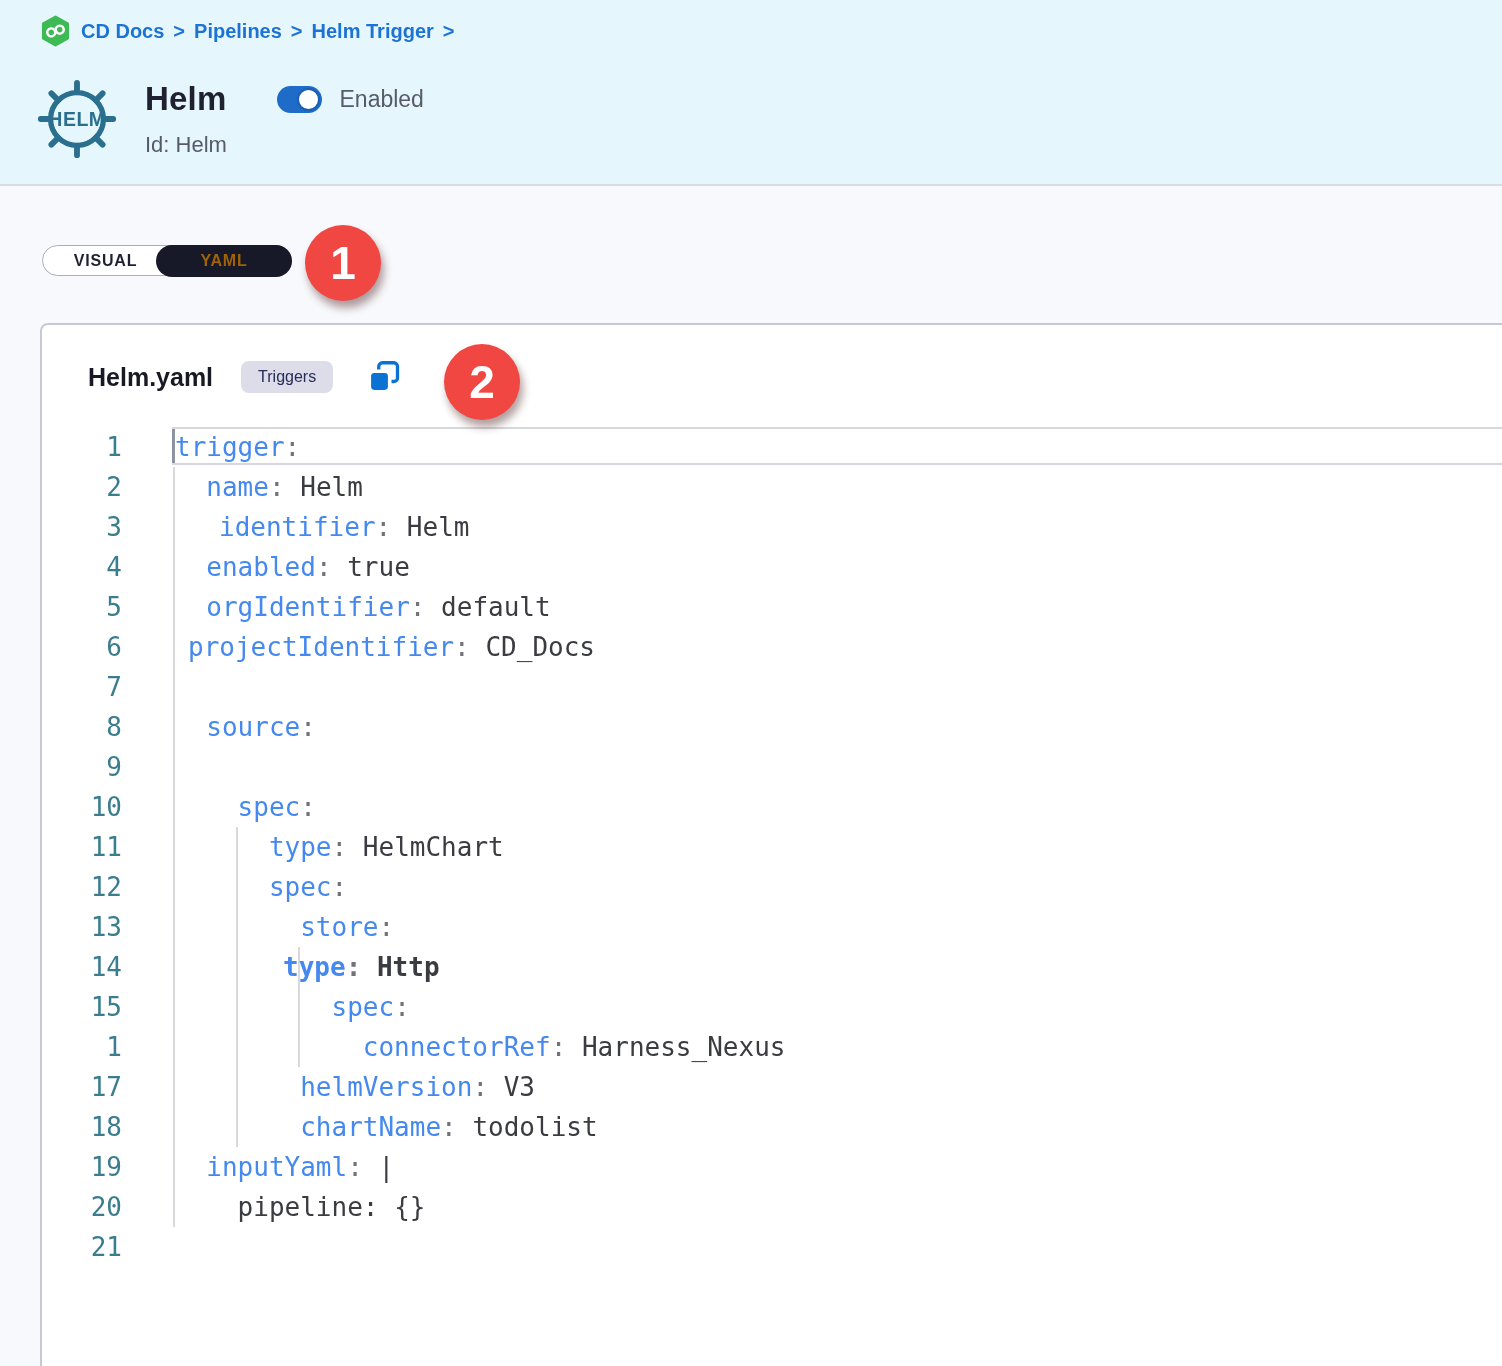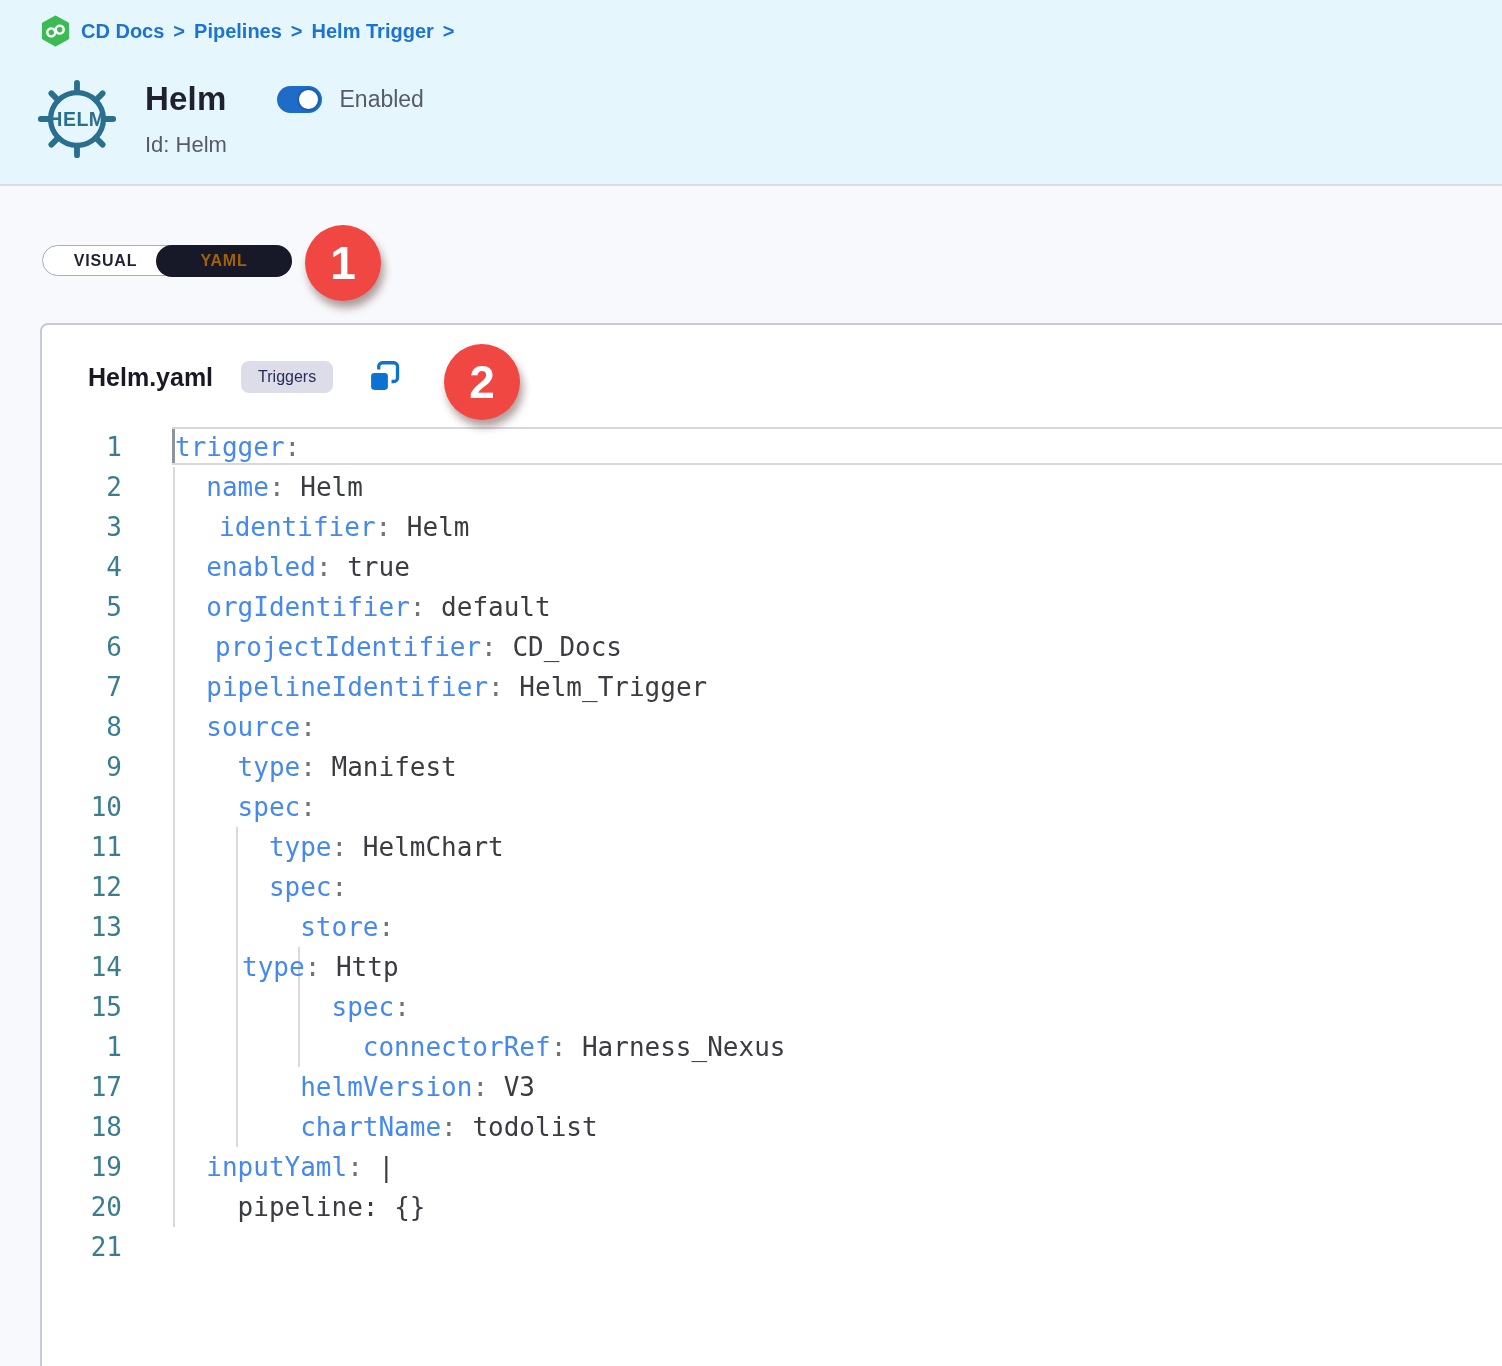--- a/index.html
+++ b/index.html
@@ -207,53 +207,51 @@
         <div class="code-row">
           <div class="ln">4</div>
           <div class="code-text" style="padding-left: 31.3px;"><span class="ykey">enabled</span><span class="ycolon">:</span><span class="yval"> true</span></div>
         </div>
         <div class="code-row">
           <div class="ln">5</div>
           <div class="code-text" style="padding-left: 31.3px;"><span class="ykey">orgIdentifier</span><span class="ycolon">:</span><span class="yval"> default</span></div>
         </div>
         <div class="code-row">
           <div class="ln">6</div>
-          <div class="code-text" style="padding-left: 40px; text-align: center;"><span class="ykey">projectIdentifier</span><span class="ycolon">:</span><span class="yval"> CD_Docs</span></div>
+          <div class="code-text" style="padding-left: 13px; text-align: center;"><span class="ykey">projectIdentifier</span><span class="ycolon">:</span><span class="yval"> CD_Docs</span></div>
         </div>
         <div class="code-row">
           <div class="ln">7</div>
-          <div class="code-text" style="padding-left: 31.3px;"><span class="ykey">pipelineIdentifier</span><span class="ycolon">:</span><span class="yval"> Helm_Trigger</span></div>
         </div>
         <div class="code-row">
           <div class="ln">8</div>
           <div class="code-text" style="padding-left: 31.3px;"><span class="ykey">source</span><span class="ycolon">:</span></div>
         </div>
         <div class="code-row">
           <div class="ln">9</div>
-          <div class="code-text" style="padding-left: 62.6px;"><span class="ykey">type</span><span class="ycolon">:</span><span class="yval"> Manifest</span></div>
         </div>
         <div class="code-row">
           <div class="ln">10</div>
           <div class="code-text" style="padding-left: 62.6px;"><span class="ykey">spec</span><span class="ycolon">:</span></div>
         </div>
         <div class="code-row">
           <div class="ln">11</div>
           <div class="code-text" style="padding-left: 93.9px;"><span class="ykey">type</span><span class="ycolon">:</span><span class="yval"> HelmChart</span></div>
         </div>
         <div class="code-row">
           <div class="ln">12</div>
           <div class="code-text" style="padding-left: 93.9px;"><span class="ykey">spec</span><span class="ycolon">:</span></div>
         </div>
         <div class="code-row">
           <div class="ln">13</div>
           <div class="code-text" style="padding-left: 125.2px;"><span class="ykey">store</span><span class="ycolon">:</span></div>
         </div>
         <div class="code-row">
           <div class="ln">14</div>
-          <div class="code-text" style="padding-left: 67px;"><span class="ykey">type</span><span class="ycolon">:</span><span class="yval"> Http</span></div>
+          <div class="code-text" style="padding-left: 108px; font-weight: bold;"><span class="ykey">type</span><span class="ycolon">:</span><span class="yval"> Http</span></div>
         </div>
         <div class="code-row">
           <div class="ln">15</div>
           <div class="code-text" style="padding-left: 156.5px;"><span class="ykey">spec</span><span class="ycolon">:</span></div>
         </div>
         <div class="code-row">
           <div class="ln">1</div>
           <div class="code-text" style="padding-left: 187.8px;"><span class="ykey">connectorRef</span><span class="ycolon">:</span><span class="yval"> Harness_Nexus</span></div>
         </div>
         <div class="code-row">

